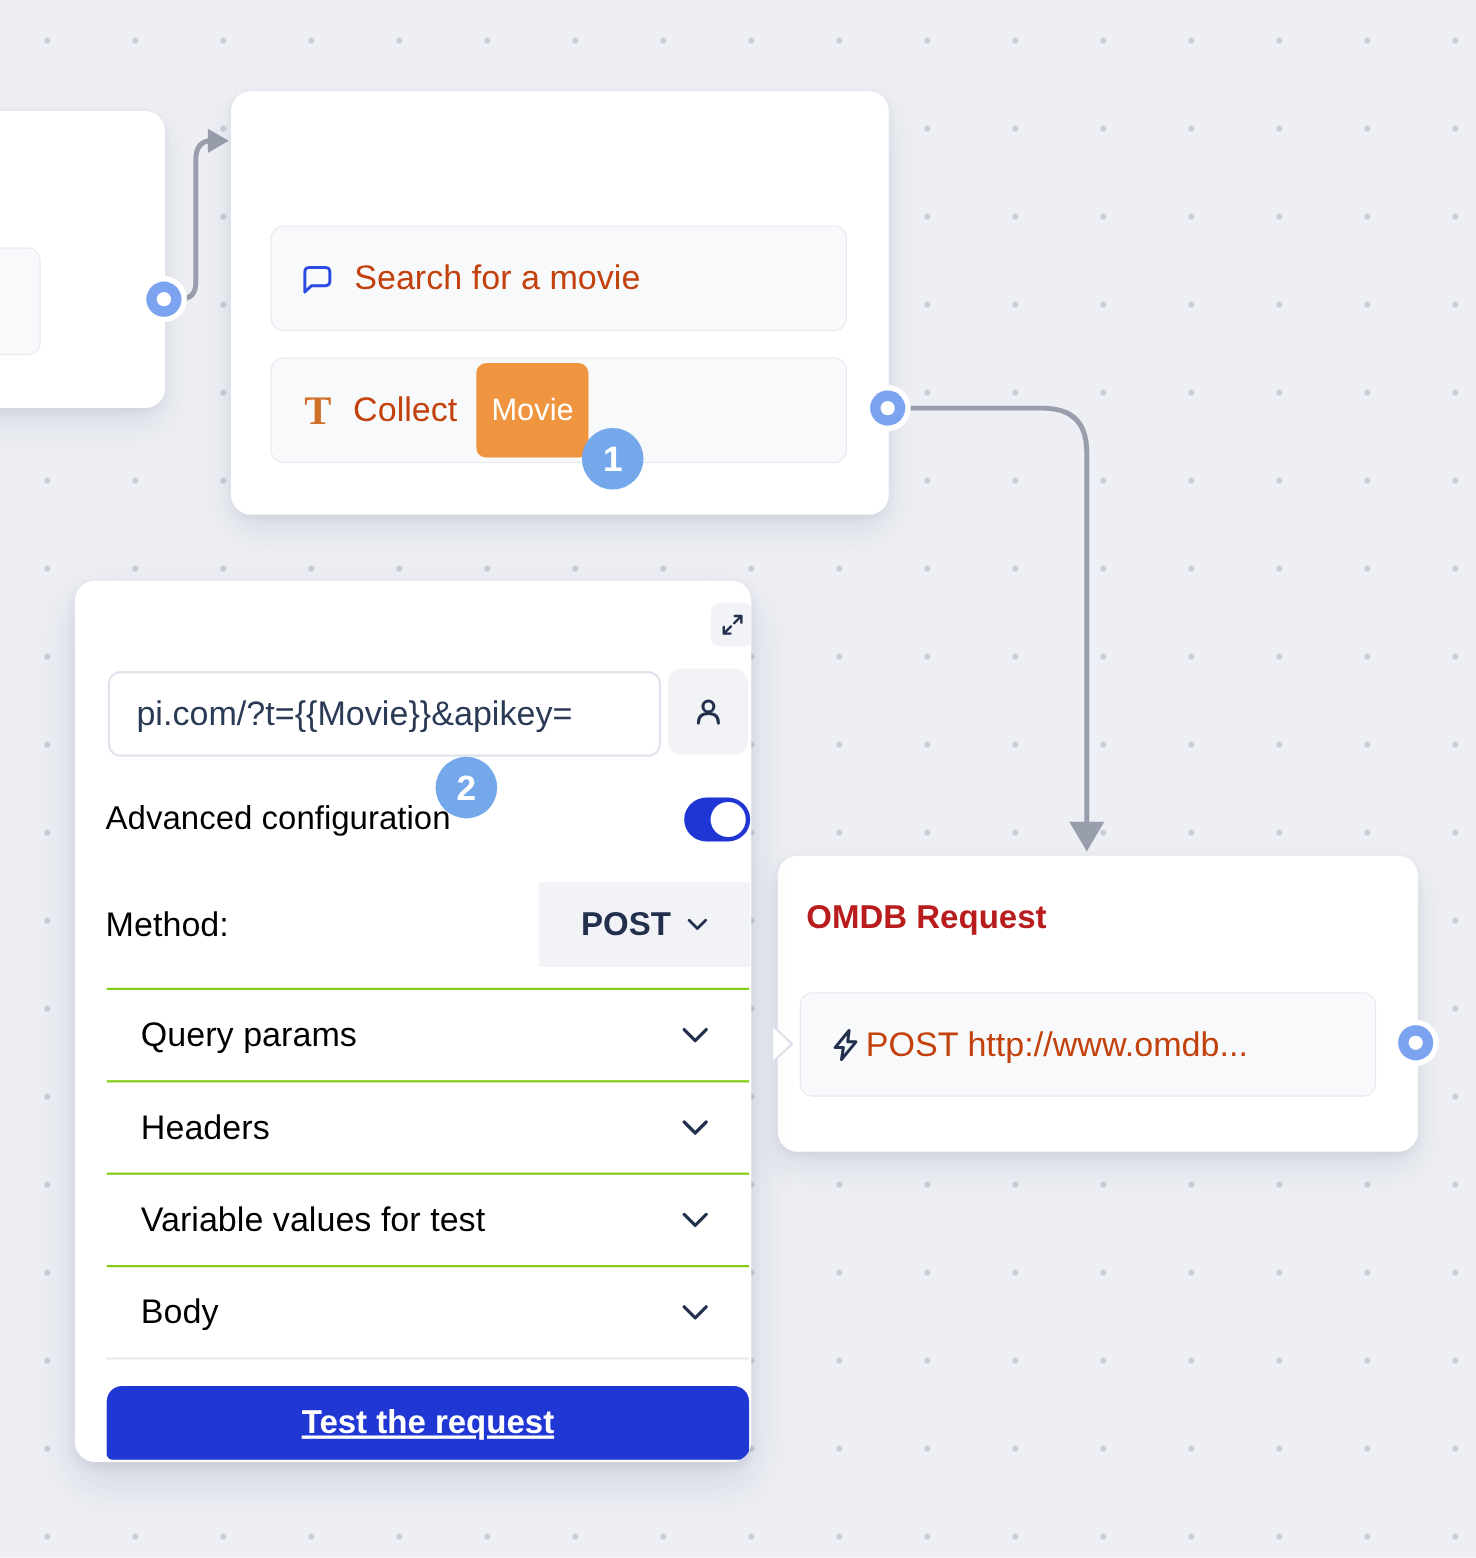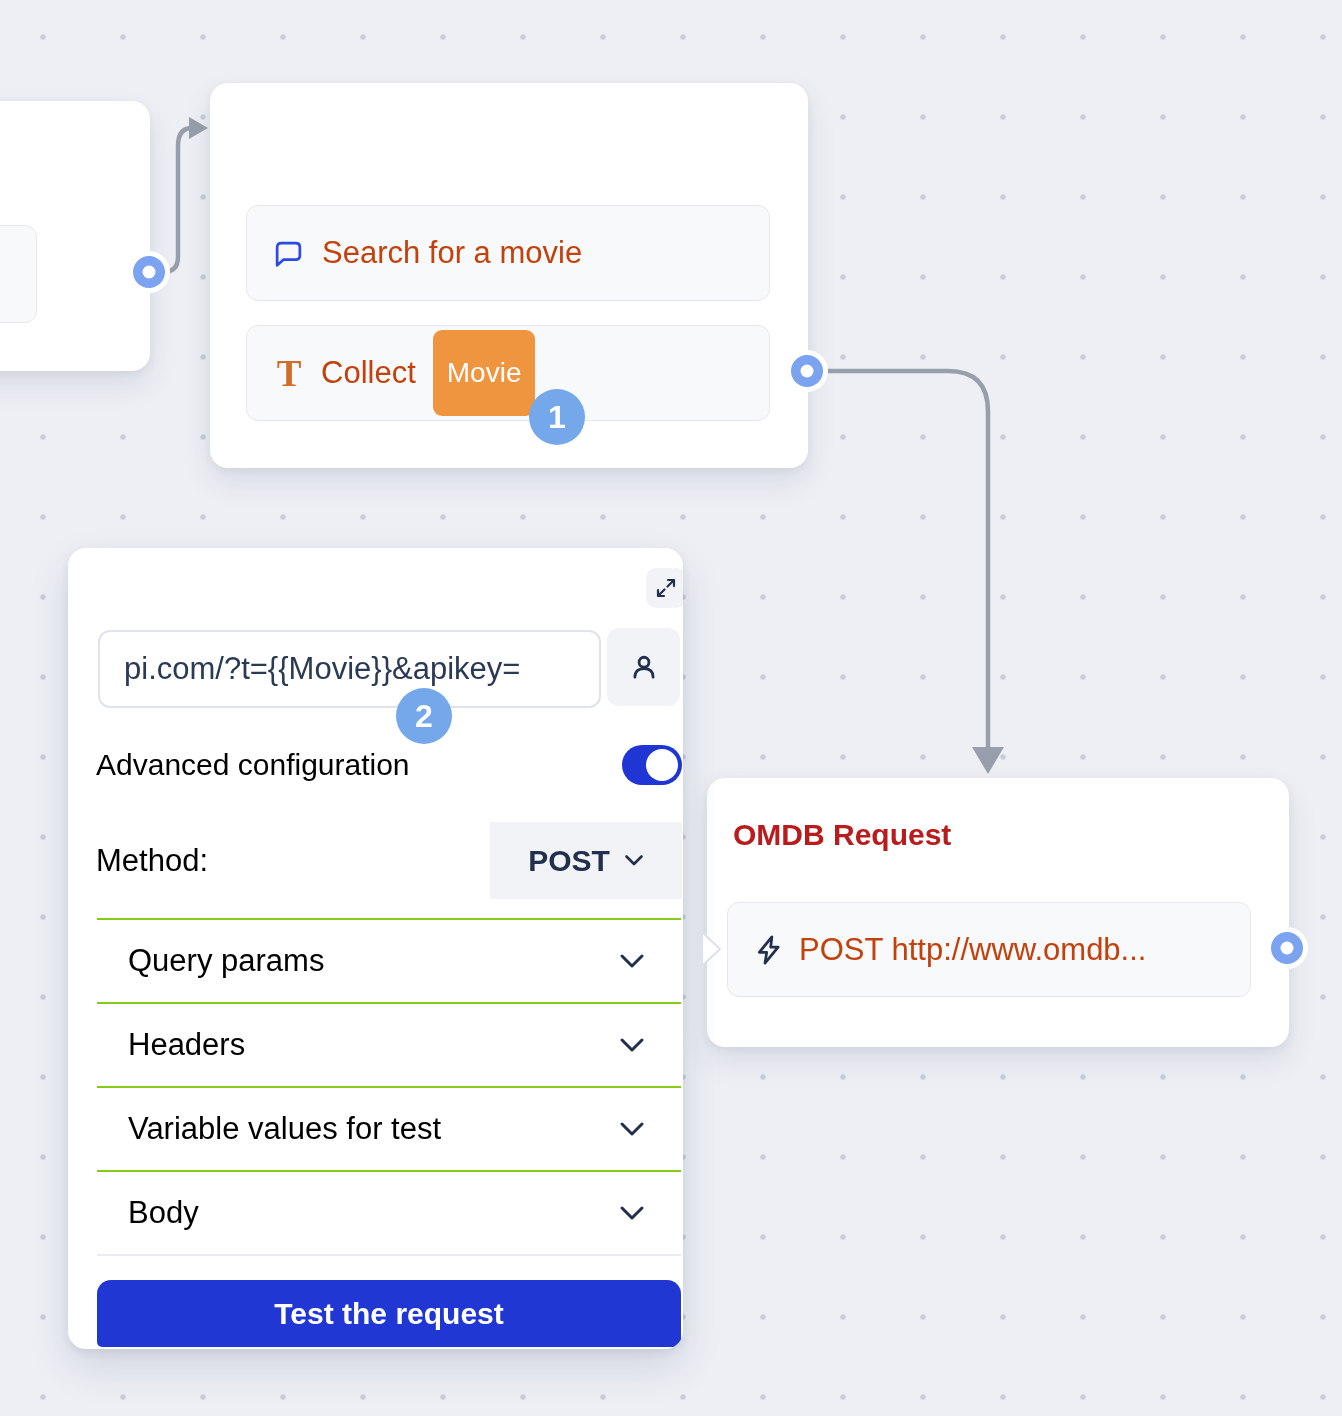--- a/index.html
+++ b/index.html
@@ -14,41 +14,41 @@
   .card{position:absolute;background:#ffffff;border-radius:18px;
     box-shadow:0 14px 30px rgba(35,48,90,.10),0 3px 8px rgba(35,48,90,.06);}
   .node-item{position:absolute;background:#f8f9fb;border:1.5px solid #e5e8ef;border-radius:12px;
     display:flex;align-items:center;box-sizing:border-box;}
   .node-title{position:absolute;font-size:30px;font-weight:700;color:#b91c1c;white-space:nowrap;}
   .item-label{font-size:31px;color:#c2410c;white-space:nowrap;}
   .chip{display:inline-flex;align-items:center;height:54px;padding:16px 14px;border-radius:9px;
     background:#ef953f;color:#ffffff;font-size:28px;white-space:nowrap;}
   .badge{position:absolute;width:56px;height:56px;border-radius:50%;background:#74a8ea;
     color:#fff;font-size:32px;font-weight:700;display:flex;align-items:center;justify-content:center;z-index:40;}
-  #panel{position:absolute;left:68px;top:548px;width:615px;height:801px;background:#fff;border-radius:18px;
+  #panel{position:absolute;left:68px;top:528px;width:615px;height:801px;background:#fff;border-radius:18px;
     box-shadow:0 18px 40px rgba(35,48,90,.14),0 4px 10px rgba(35,48,90,.07);z-index:20;overflow:hidden;}
   .ghost-btn{position:absolute;background:#f1f3f6;border-radius:10px;display:flex;align-items:center;justify-content:center;}
   #url-input{position:absolute;left:30px;top:82px;width:503px;height:78px;box-sizing:border-box;
     border:2px solid #dfe3ec;border-radius:12px;background:#fff;padding:0 18px 0 24px;
     font-family:"Liberation Sans",sans-serif;font-size:31px;color:#2a3954;outline:none;}
   .panel-row{position:absolute;left:28px;right:1px;display:flex;align-items:center;justify-content:space-between;}
   .panel-label{font-size:31px;color:#000000;white-space:nowrap;}
   #toggle{position:relative;width:60px;height:40px;border-radius:20px;background:#2036d4;}
   #toggle .knob{position:absolute;right:4px;top:4px;width:32px;height:32px;border-radius:50%;background:#fff;}
   #method-select{width:192px;height:77px;border-radius:0;background:#f1f3f6;
     display:flex;align-items:center;justify-content:center;gap:14px;}
   #method-select span{font-size:30px;font-weight:600;color:#22304e;}
   #sections{position:absolute;left:29px;right:2px;top:370px;}
   .section-row{height:82px;border-top:2px solid #84cc16;display:flex;align-items:center;
     justify-content:space-between;padding:0 36px 0 31px;}
   .section-row:last-child{border-bottom:2px solid #e9ebf1;}
   .section-row .panel-label{font-size:31px;}
   #test-btn{position:absolute;left:29px;top:732px;width:584px;height:67px;background:#2137d4;border:none;
     border-radius:14px 14px 5px 5px;color:#fff;font-family:"Liberation Sans",sans-serif;
-    font-size:30px;font-weight:700;display:flex;align-items:center;justify-content:center;}
+    font-size:30px;font-weight:700;display:flex;align-items:center;justify-content:center;text-decoration:underline;}
   .t-glyph{font-family:"Liberation Serif",serif;font-weight:700;font-size:37px;color:#cf6f28;line-height:1;}
 </style>
 </head>
 <body>
 
 <div id="canvas">
 
   <svg class="layer" width="1342" height="1416" style="z-index:4">
     <g fill="none" stroke="#989eab" stroke-width="4.5" stroke-linecap="round">
       <path d="M149,272 H163 Q178,272 178,257 V146 Q178,128 192,128"></path>
@@ -72,21 +72,21 @@
     </div>
     <div class="node-item" style="left:36px;top:242px;width:524px;height:96px;padding-left:27px;gap:17px">
       <span class="t-glyph" style="width:30px;text-align:center">T</span>
       <span class="item-label">Collect</span>
       <span class="chip">Movie</span>
     </div>
   </div>
 
   <div class="card" style="left:707px;top:778px;width:582px;height:269px;z-index:10">
     <div class="node-title" style="left:26px;top:818px;top:40px">OMDB Request</div>
-    <div class="node-item" style="left:20px;top:124px;width:524px;height:95px;padding-left:25px;gap:14px">
+    <div class="node-item" style="left:20px;top:124px;width:524px;height:95px;padding-left:25px;gap:2px">
       <svg width="32" height="32" viewBox="0 0 28 28">
         <path d="M16.5 2.5 L5.5 16 H12 L10.5 25.5 L22 11.5 H15.5 L16.5 2.5 Z" fill="none" stroke="#22304e" stroke-width="2.4" stroke-linejoin="round"></path>
       </svg>
       <span class="item-label">POST http://www.omdb...</span>
     </div>
   </div>
 
   <div id="panel">
     <div class="ghost-btn" style="left:578px;top:20px;width:40px;height:40px">
       <svg width="22" height="22" viewBox="0 0 22 22">

